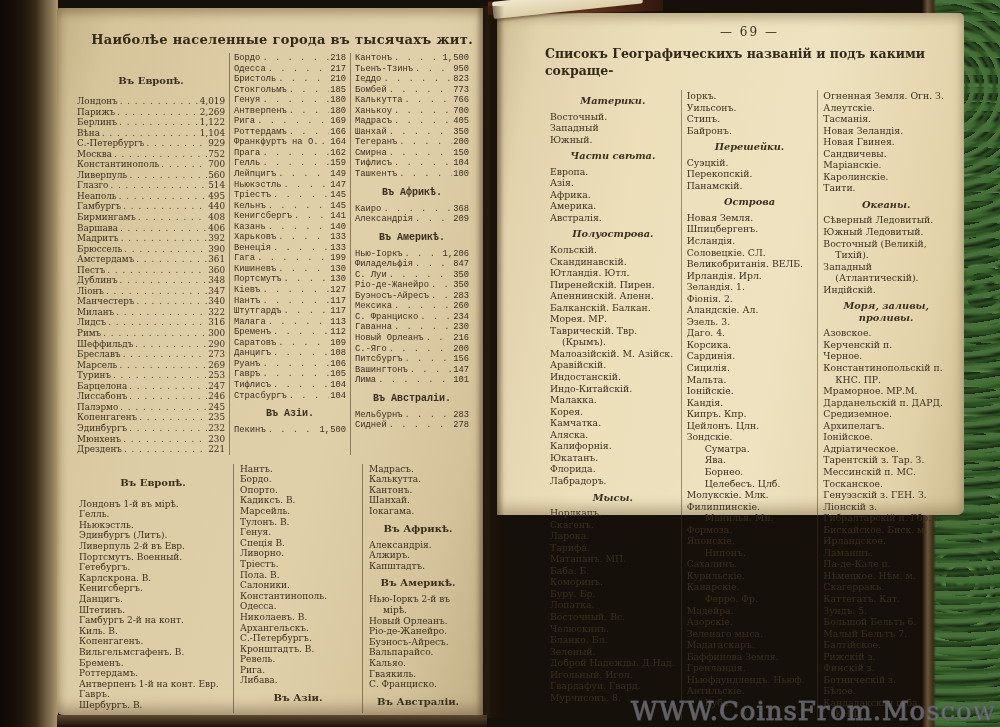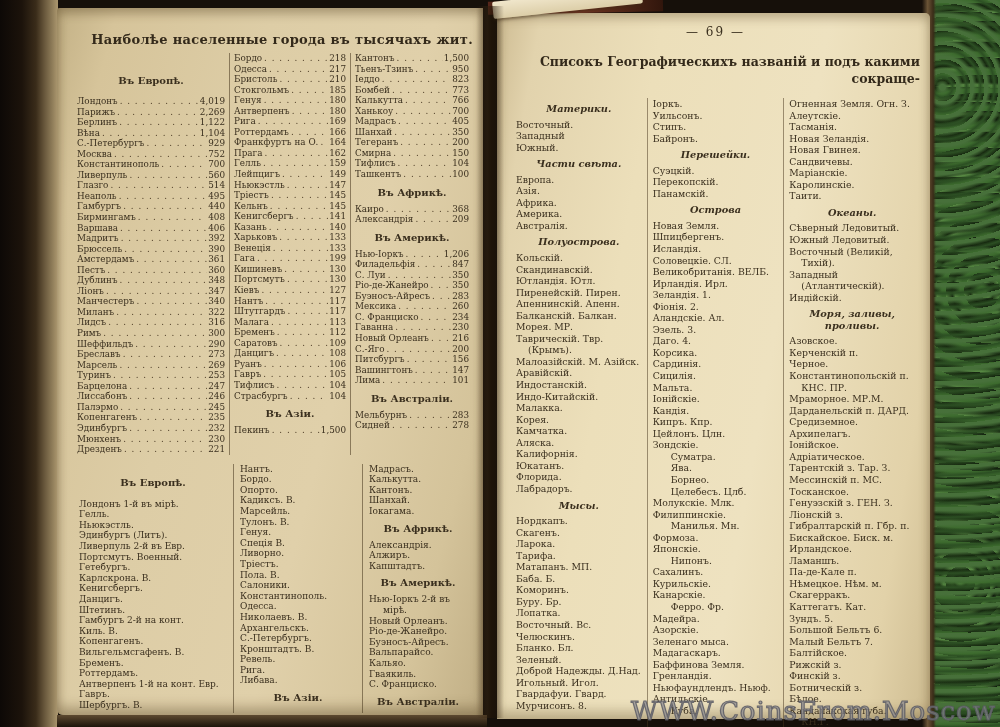--- a/index.html
+++ b/index.html
@@ -28,24 +28,25 @@
     position:absolute;right:64px;top:0;width:14px;height:727px;
     background:linear-gradient(90deg,rgba(0,0,0,0),#6b5436 40%,#3a2c18 80%,rgba(0,0,0,0));
   }
   .page-left{
     position:absolute;left:57px;top:8px;width:426px;height:707px;
     background:linear-gradient(105deg,#c3b186 0%,#d6c49a 10%,#ddcda6 35%,#e0d0aa 62%,#d4c39a 86%,#c0ae85 100%);
     border-radius:3px 0 0 6px;
     box-shadow:inset 0 6px 10px rgba(80,60,30,.35), inset 0 -8px 12px rgba(80,60,30,.35);
   }
   .page-right{
-    position:absolute;left:497px;top:13px;width:433px;height:706px;
+    position:absolute;left:497px;top:13px;width:433px;height:502px;
     background:linear-gradient(100deg,#cdbb92 0%,#e2d3ad 8%,#ecdfba 30%,#eee2c0 60%,#e2d2a9 88%,#cdbb90 100%);
     border-radius:0 5px 7px 0;
     box-shadow:inset 0 6px 10px rgba(90,70,35,.30), inset 0 -8px 12px rgba(90,70,35,.32);
+    padding-left:34px;
   }
   .gutter{
     position:absolute;left:476px;top:6px;width:28px;height:712px;
     background:linear-gradient(90deg,rgba(40,25,10,0) 0%,rgba(55,38,18,.45) 40%,rgba(35,22,8,.6) 55%,rgba(40,25,10,0) 100%);
     z-index:3;
   }
   .spine-top{
     position:absolute;left:488px;top:0;width:175px;height:13px;
     background:linear-gradient(90deg,#55261a,#6e3522 55%,#31160c);
     transform:rotate(-1.2deg);z-index:2;
@@ -65,21 +66,21 @@
   
   .pl-inner{padding:24px 10px 0 16px;}
   .sec-title{
     text-align:right;font-weight:bold;font-size:13px;letter-spacing:.3px;color:#33291a;
   }
   .city-table{display:flex;margin-top:6px;}
   .city-col{padding:0 4px;min-width:0;}
   .city-col.w1{flex:0 0 37%;}
   .city-col.w2{flex:0 0 28%;}
   .city-col.w3{flex:1;}
-  .city-col + .city-col{border-left:1px solid rgba(70,52,28,.55);}
+  .city-col + .city-col{border-left:1px solid rgba(70,52,28,.55);font-family:Liberation Mono, monospace;}
   .c-row{display:flex;font-size:8.8px;line-height:10.55px;white-space:nowrap;overflow:hidden;}
   .c-name{flex:0 0 auto;}
   .c-dots{flex:1 1 auto;overflow:hidden;white-space:nowrap;color:#51402a;padding:0 2px;}
   .c-dots::after{content:". . . . . . . . . . . . . . . . . . . .";letter-spacing:1px;}
   .c-val{flex:0 0 auto;margin-left:1px;}
   .c-head{text-align:center;font-weight:bold;font-size:10px;line-height:12px;margin:7px 0 5px;}
   .pad-top > .c-head:first-child{margin-top:22px;margin-bottom:9px;}
 
   .ports{display:flex;margin-top:9px;}
   .port-col{padding:0 6px;min-width:0;font-size:9px;line-height:10.6px;}
@@ -87,21 +88,21 @@
   .port-col.w2{flex:0 0 29%;}
   .port-col.w3{flex:1;}
   .port-col + .port-col{border-left:1px solid rgba(70,52,28,.55);}
   .p-item{padding-left:14px;text-indent:-14px;}
   .p-head{text-align:center;font-weight:bold;font-size:10px;line-height:12px;margin:6px 0 5px;}
   .pad-top2 > .p-head:first-child{margin-top:13px;margin-bottom:10px;}
 
   
   .pr-inner{padding:12px 10px 0 14px;}
   .pageno{text-align:center;font-size:12px;letter-spacing:2px;color:#3a2f1e;}
-  .r-title{text-align:right;font-weight:bold;font-size:12.5px;line-height:17px;color:#33291a;margin-top:14px;}
+  .r-title{text-align:left;font-weight:bold;font-size:12.5px;line-height:17px;color:#33291a;margin-top:6px;}
   .geo{display:flex;margin-top:11px;}
   .geo-col{flex:1;padding:0 5px;min-width:0;font-size:9.3px;line-height:11.55px;}
   .geo-col + .geo-col{border-left:1px solid rgba(70,52,28,.5);}
   .g-item{padding-left:12px;text-indent:-12px;}
   .g-ind{padding-left:30px;}
   .g-head{text-align:center;font-style:italic;font-weight:bold;font-size:9.8px;margin:5px 0 4px;}
 
   
   .wm{
     position:absolute;right:4px;bottom:0px;text-align:right;z-index:9;

